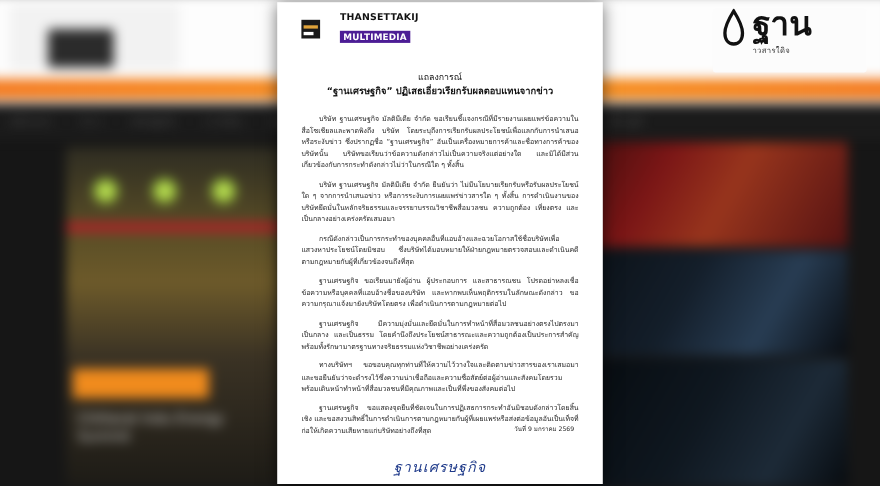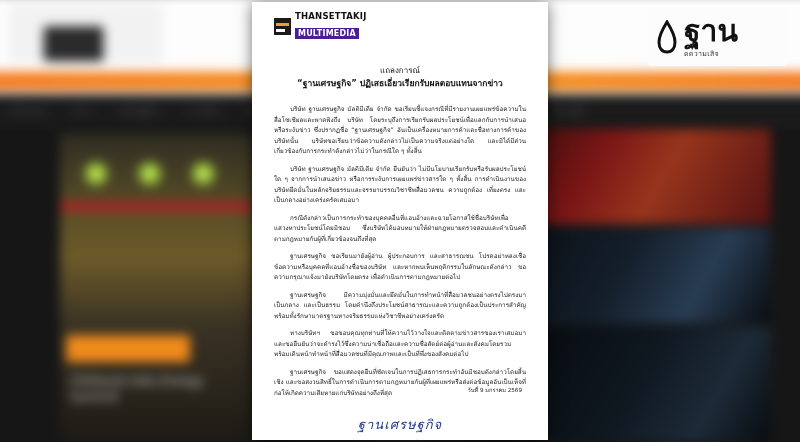--- a/index.html
+++ b/index.html
@@ -124,21 +124,21 @@
   }
 
   
   .watermark {
     position: absolute;
     right: 12px; top: 8px;
     width: 140px; height: 58px;
     background: rgba(252,252,252,0.93);
     border-radius: 3px;
     display: flex;
-    align-items: center;
+    align-items: flex-start;
     gap: 6px;
     padding: 0 8px;
     box-sizing: border-box;
   }
   .wm-ribbon {
     width: 22px; height: 34px;
     position: relative;
     flex: 0 0 auto;
   }
   .wm-text-th {
@@ -163,21 +163,21 @@
     width: 296px; height: 438px;
     background: #ffffff;
     box-shadow: 0 2px 14px rgba(0,0,0,0.55);
     box-sizing: border-box;
     padding: 10px 22px 10px 22px;
     overflow: hidden;
   }
   .doc-head {
     display: flex;
     align-items: center;
-    gap: 4px;
+    gap: 18px;
     margin-bottom: 2px;
   }
   .doc-logo-mark {
     width: 17px; height: 17px;
     background: #1a1a1a;
     position: relative;
     flex: 0 0 auto;
   }
   .doc-logo-mark::after {
     content: "";
@@ -305,21 +305,21 @@
   </div>
 
   <div class="watermark">
     <div class="wm-ribbon">
       <svg width="22" height="34" viewBox="0 0 22 34" aria-hidden="true">
         <path d="M11 2 C6 10 3 16 3 22 C3 28 6 32 11 32 C16 32 19 28 19 22 C19 16 16 10 11 2 Z" fill="none" stroke="#111" stroke-width="3"></path>
       </svg>
     </div>
     <div class="wm-col">
       <div class="wm-text-th">ฐาน</div>
-      <div class="wm-text-sub">ดความเสิจ</div>
+      <div class="wm-text-sub">าวสารใดิจ</div>
     </div>
   </div>
 
   <div class="doc">
     <div class="doc-head">
       <div class="doc-logo-mark"></div>
       <div>
         <div class="doc-logo-txt1">THANSETTAKIJ</div>
         <div class="doc-logo-txt2">MULTIMEDIA</div>
       </div>

